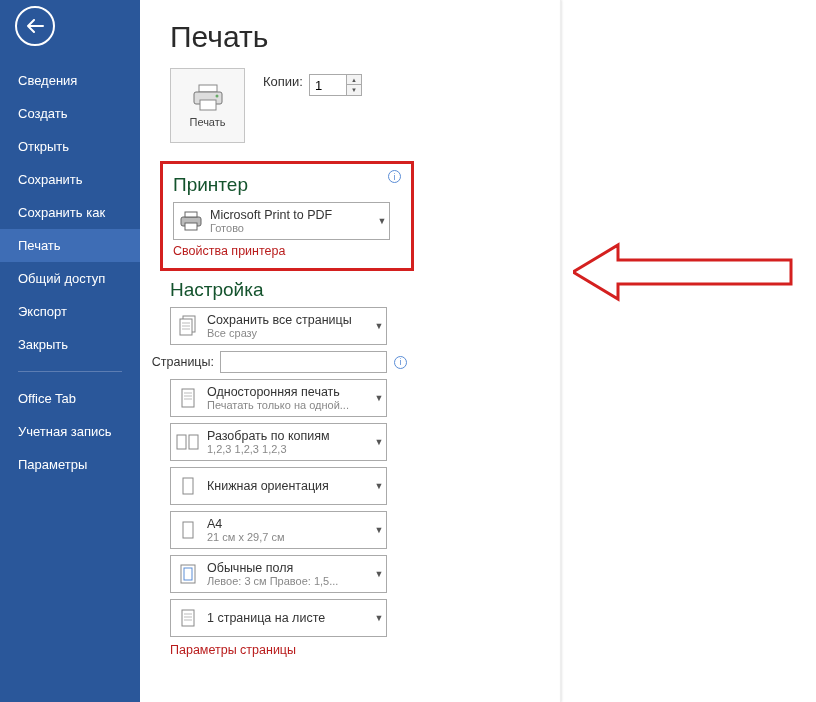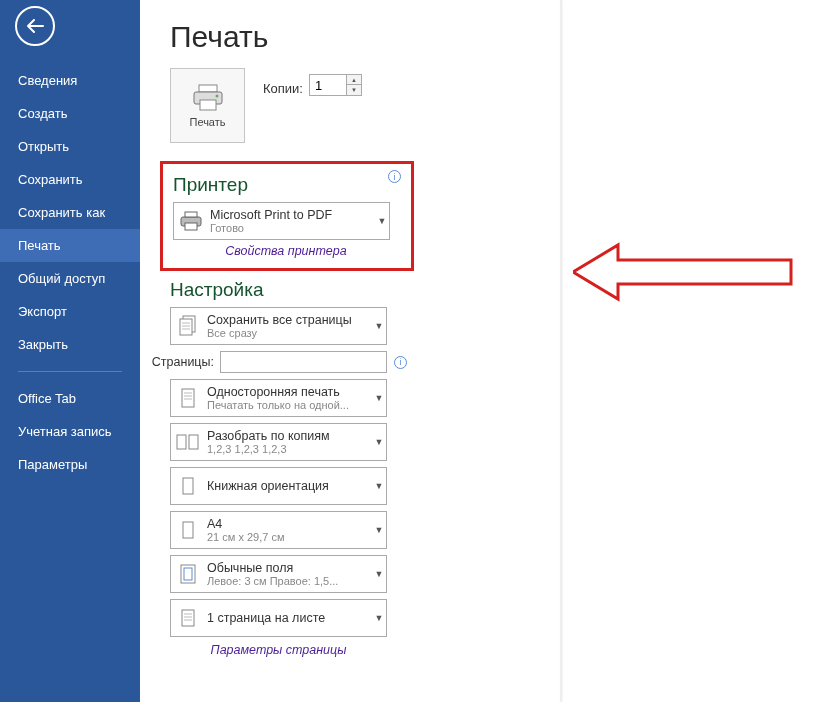--- a/index.html
+++ b/index.html
@@ -13,41 +13,41 @@
   .sidebar .divider { border-top: 1px solid #5c7db3; margin: 10px 18px; }
   
   
   .main { flex: 1; padding: 20px 30px 20px 30px; position: relative; }
   .page-title { font-size: 30px; font-weight: 300; color: #2a2a2a; margin-bottom: 14px; }
   
   .top-row { display: flex; align-items: flex-start; gap: 18px; margin-bottom: 18px; }
   .print-box { border:1px solid #c5c5c5; width:75px; height:75px; display:flex; flex-direction:column; align-items:center; justify-content:center; background:#f7f7f7; cursor:pointer; gap:3px;}
   .print-label { font-size: 11px; color:#444; text-align:center; }
   
-  .copies-row { display:flex; align-items:flex-end; gap:6px; margin-top:6px;}
+  .copies-row { display:flex; align-items:flex-start; gap:6px; margin-top:6px;}
   .copies-row label { font-size:13px; color:#333; }
   .copies-input { display:flex; border:1px solid #aaa; height:22px; }
   .copies-input input { border:none; width:36px; padding:0 5px; font-size:13px; outline:none; }
   .spin { display:flex; flex-direction:column; border-left:1px solid #aaa; }
   .spin div { width:14px; height:11px; display:flex; align-items:center; justify-content:center; font-size:6px; color:#555; cursor:pointer; background:#f3f3f3;}
   .spin div:first-child{ border-bottom:1px solid #aaa;}
   
   .section-title { color:#14532d; font-size:19px; font-weight:400; margin-bottom:6px; }
   
   .printer-section { border:3px solid #d4201f; padding:10px 12px 10px 10px; margin-left:-10px; margin-right:-4px; margin-bottom:8px; position:relative; }
   .info-icon { position:absolute; top:6px; right:10px; width:13px; height:13px; border:1px solid #5a8dd6; border-radius:50%; color:#5a8dd6; font-size:9px; display:flex; align-items:center; justify-content:center; }
   
   .dropdown { border:1px solid #aaa; display:flex; align-items:center; height:38px; cursor:pointer; background:#fff; position:relative; width:217px;}
   .drop-icon { width:34px; display:flex; align-items:center; justify-content:center; }
   .drop-text { flex:1; display:flex; flex-direction:column; justify-content:center; padding:2px 2px; overflow:hidden; }
   .drop-text .line1 { font-size:12.5px; color:#333; white-space:nowrap; overflow:hidden; text-overflow:ellipsis;}
   .drop-text .line2 { font-size:11px; color:#888; white-space:nowrap; overflow:hidden; text-overflow:ellipsis;}
   .drop-arrow { width:14px; font-size:9px; color:#555; text-align:center;}
   
-  .link { color:#4c1d95; font-size:12.5px; text-align:center; cursor:pointer; margin-top:4px; display:block;font-style:italic; }
+  .link { color:#b91c1c; font-size:12.5px; text-align:left; cursor:pointer; margin-top:4px; display:block; }
   
   .settings { margin-top:4px; }
   .settings .dropdown { margin-bottom:6px; }
   
   .pages-row { display:flex; align-items:center; gap:6px; margin-bottom:6px; position:relative; width:217px;justify-content:flex-end;}
   .pages-row label { font-size:12.5px; color:#333; }
   .pages-row input { border:1px solid #aaa; height:22px; flex:1; padding:0 5px; font-size:12px; outline:none;}
   .pages-row .info-icon-inline { width:13px; height:13px; border:1px solid #5a8dd6; border-radius:50%; color:#5a8dd6; font-size:9px; display:flex; align-items:center; justify-content:center; position:absolute; right:-20px;}
   
   

